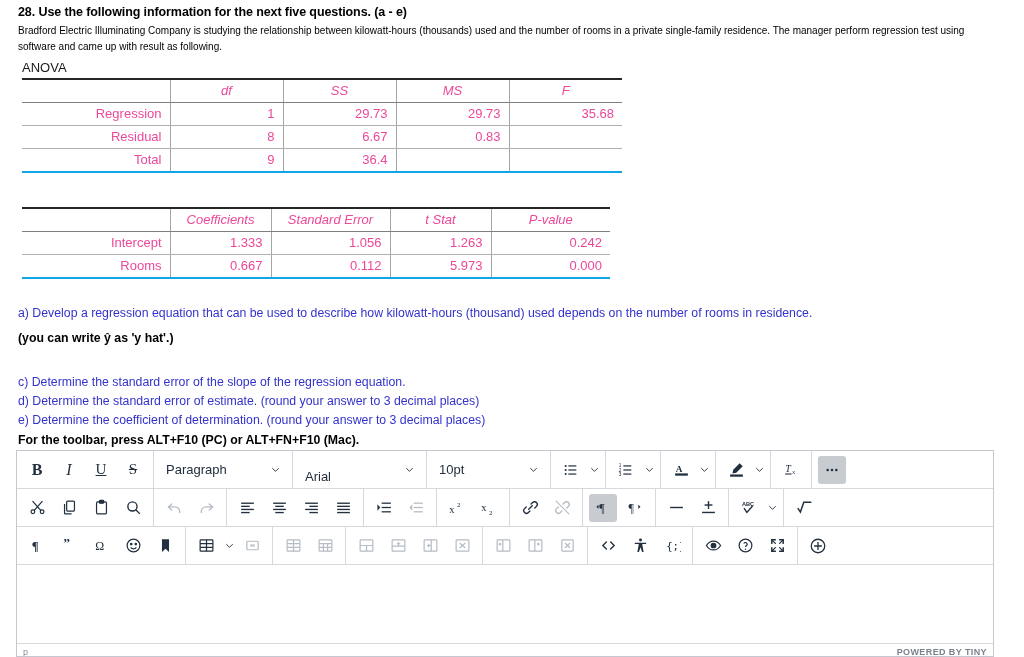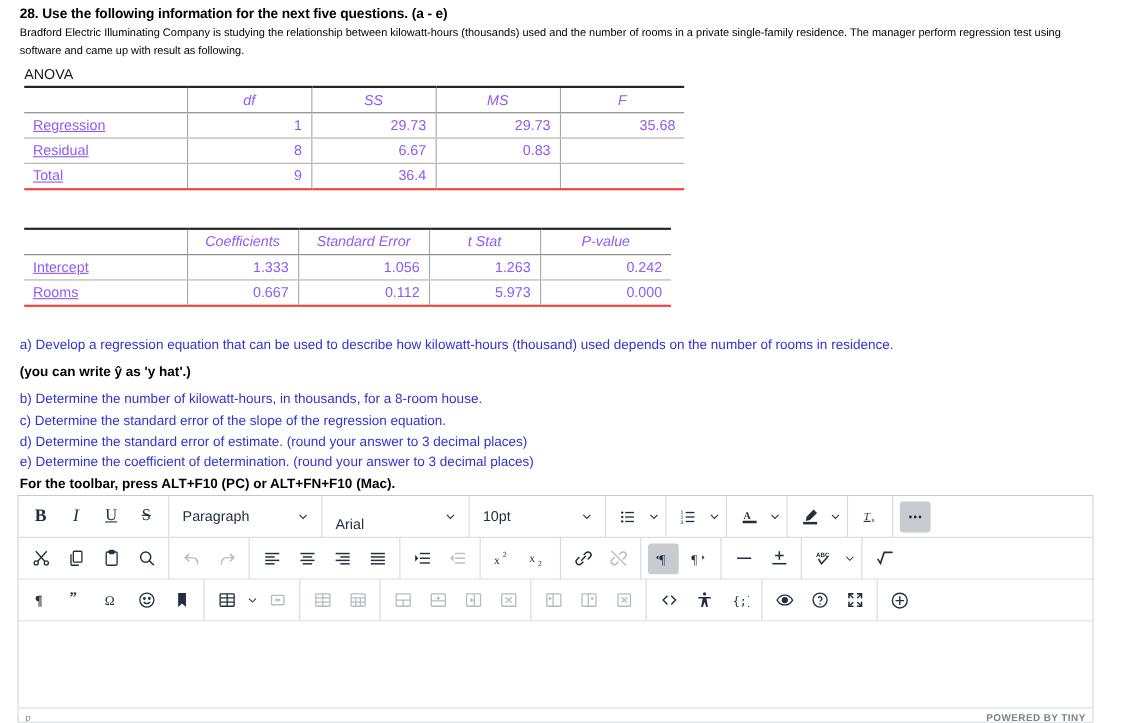--- a/index.html
+++ b/index.html
@@ -26,38 +26,38 @@
 
   
   .anova-label {
     position: absolute; left: 22px; top: 60px;
     font-size: 13px; color: #1b1b1b;
   }
   table.stat {
     position: absolute;
     border-collapse: collapse;
     font-size: 13px;
-    color: #8b5cf6;
+    color: #ec4899;
   }
   table.stat td, table.stat th {
     padding: 3px 8px 4px 8px;
     border-left: 1px solid #a6a6a6;
     font-weight: normal;
     white-space: nowrap;
   }
   table.stat tr > td:first-child,
   table.stat tr > th:first-child { border-left: none; }
   table.stat thead th {
     text-align: center; font-style: italic;
     border-top: 2px solid #262626;
     border-bottom: 1px solid #808080;
   }
   table.stat tbody td { text-align: right; border-bottom: 1px solid #b0b0b0; }
-  table.stat tbody td.rowhead { text-align: left; text-decoration: underline; }
-  table.stat tbody tr:last-child td { border-bottom: 2px solid #ef4444; }
+  table.stat tbody td.rowhead { text-align: right; }
+  table.stat tbody tr:last-child td { border-bottom: 2px solid #0ea5e9; }
 
   #anova-table { left: 22px; top: 78px; }
   #anova-table col.c0 { width: 148px; }
   #anova-table col.cx { width: 113px; }
 
   #coef-table { left: 22px; top: 207px; }
   #coef-table col.c0 { width: 148px; }
   #coef-table col.cx { width: 101px; }
   #coef-table col.cw { width: 119px; }
 
@@ -221,21 +221,20 @@
         <td>0.667</td>
         <td>0.112</td>
         <td>5.973</td>
         <td>0.000</td>
       </tr>
     </tbody>
   </table>
 
   <div class="subq" style="top:306px">a) Develop a regression equation that can be used to describe how kilowatt-hours (thousand) used depends on the number of rooms in residence.</div>
   <div class="subq bold" style="top:331px">(you can write ŷ as 'y hat'.)</div>
-  <div class="subq" style="top:355px">b) Determine the number of kilowatt-hours, in thousands, for a 8-room house.</div>
   <div class="subq" style="top:375px">c) Determine the standard error of the slope of the regression equation.</div>
   <div class="subq" style="top:394px">d) Determine the standard error of estimate. (round your answer to 3 decimal places)</div>
   <div class="subq" style="top:413px">e) Determine the coefficient of determination. (round your answer to 3 decimal places)</div>
   <div class="subq plain" style="top:433px">For the toolbar, press ALT+F10 (PC) or ALT+FN+F10 (Mac).</div>
 
   <div class="editor">
 
     <div class="tb-row">
 
       <div class="tb-group">

